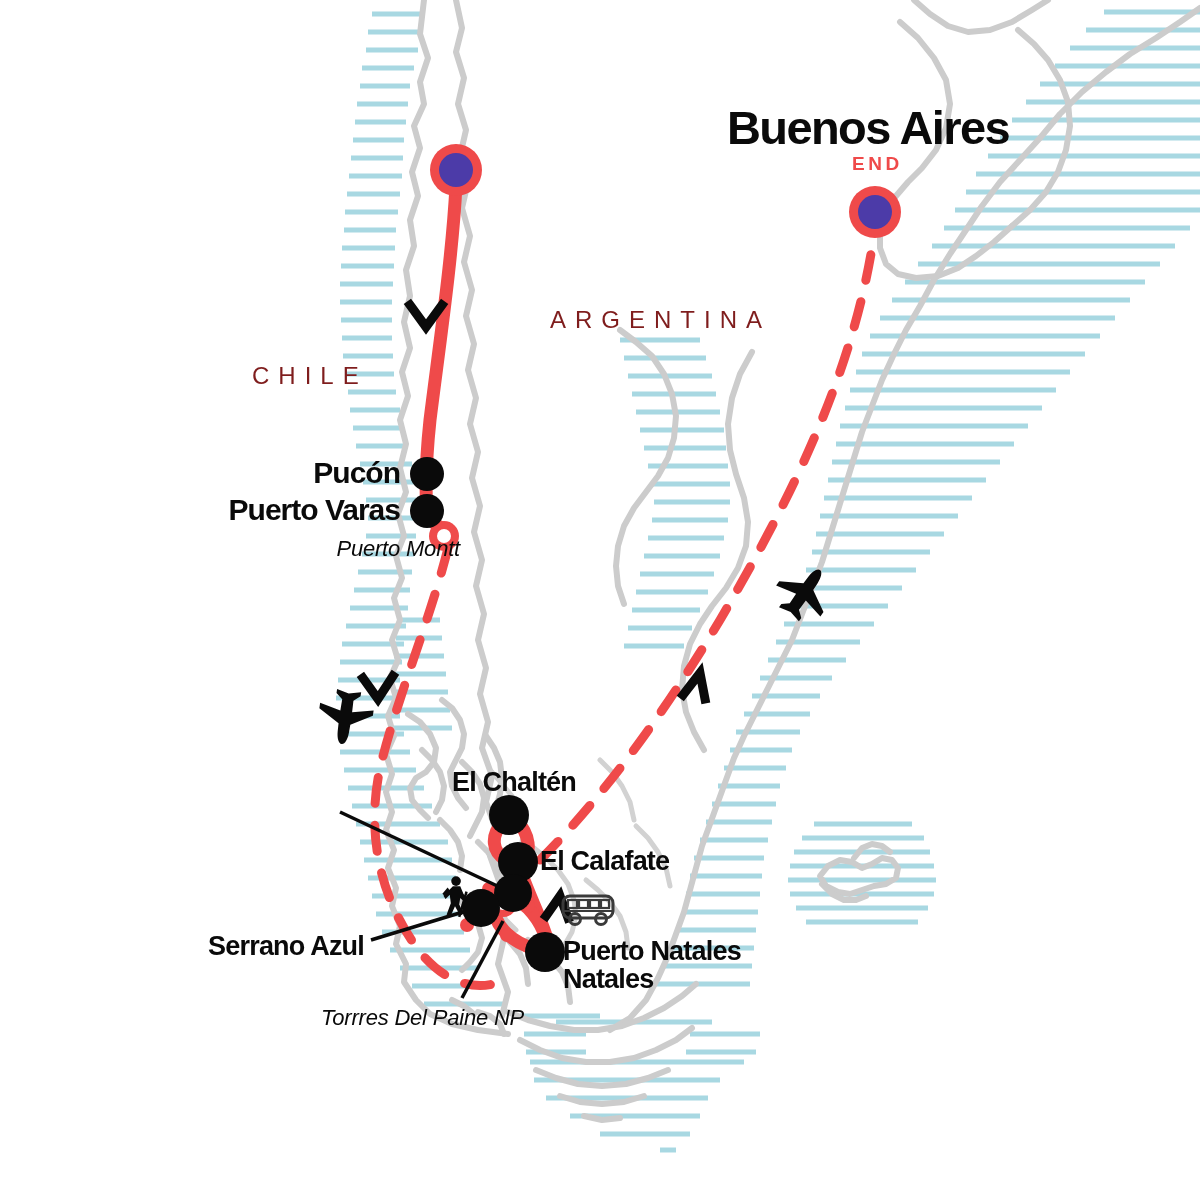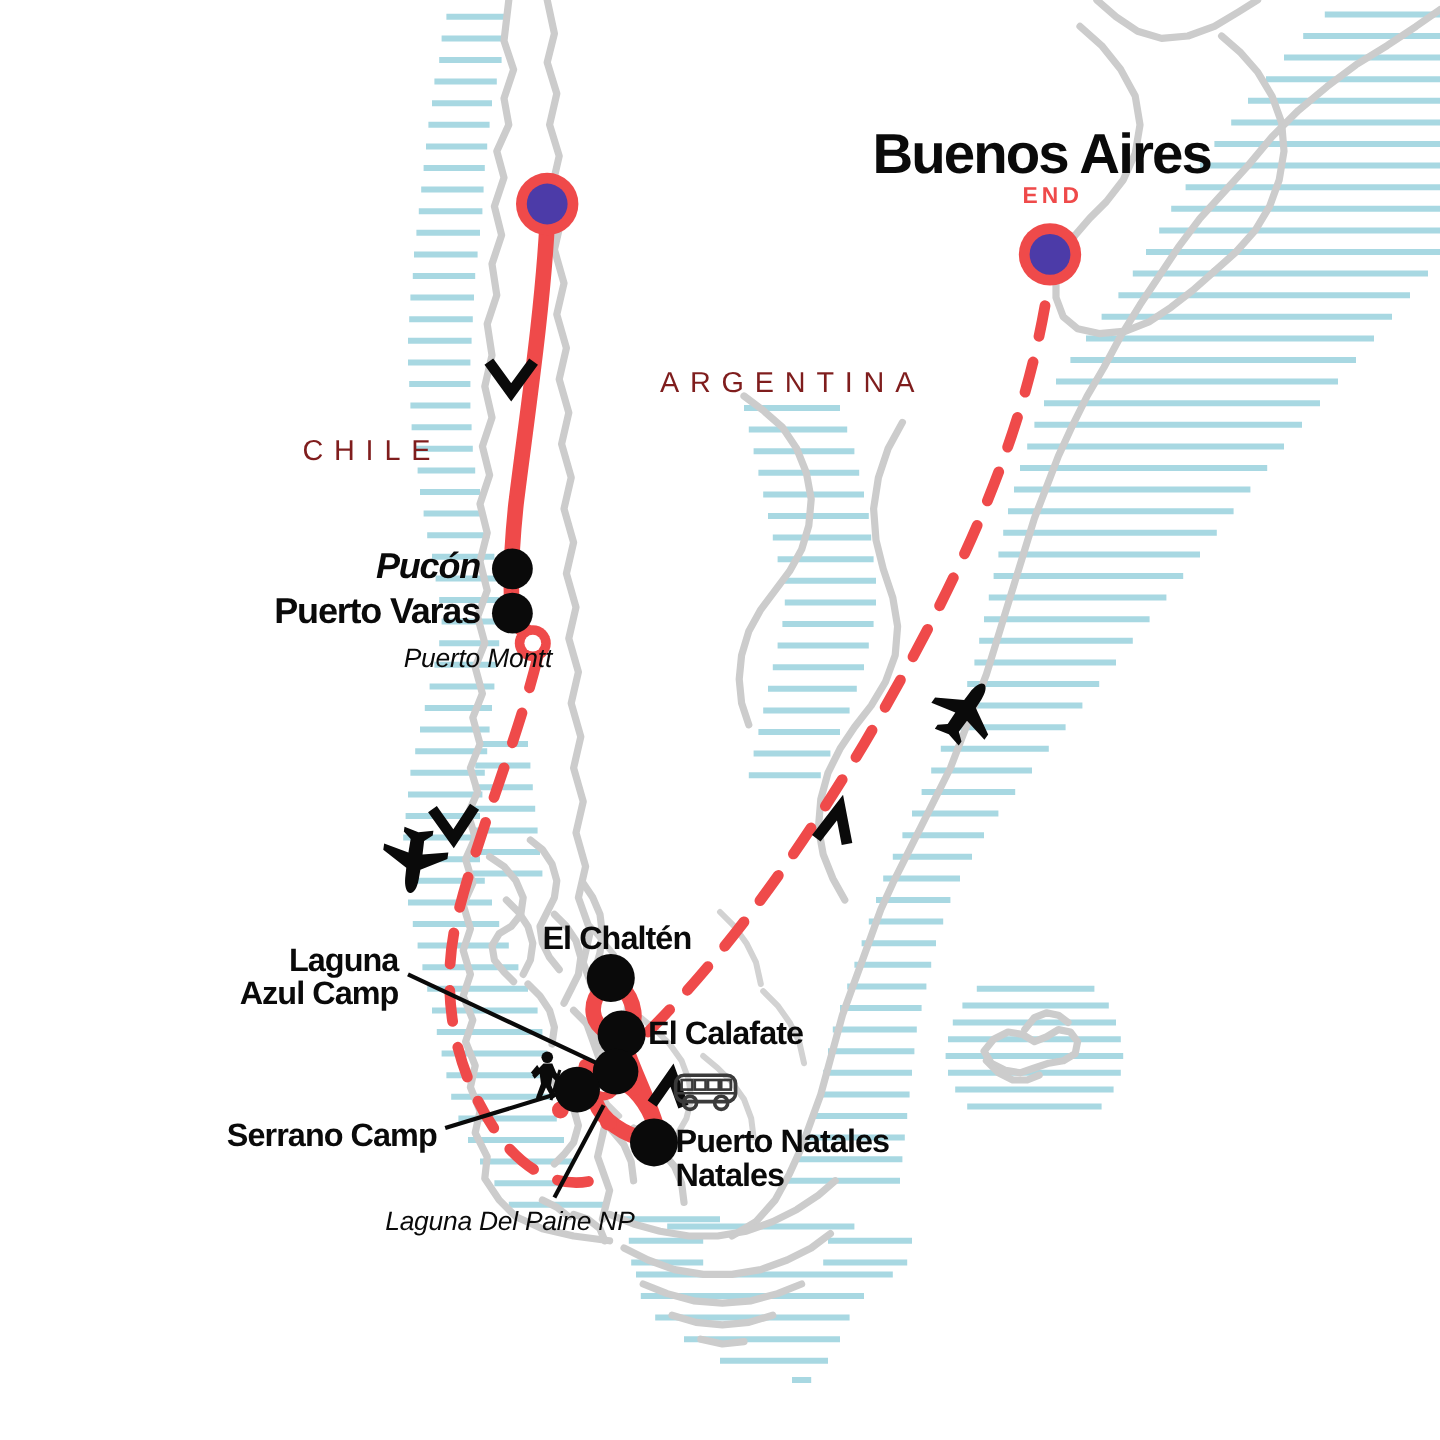--- a/index.html
+++ b/index.html
@@ -424,38 +424,34 @@
                L0,6 L-4,15 L-8,14 L-4,3 L-5,-5 L-9,-1 L-11,-4 Z"></path>
       <path fill="#0a0a0a" d="M-7,-12 L-12,-6 L-10,-4 L-5,-9 Z"></path>
       <line x1="11" y1="-8" x2="4" y2="16" stroke="#0a0a0a" stroke-width="2.4"></line>
     </g>
   </svg>
 
 
   <div class="lbl lbl-city-xl" style="left:727px; top:104px;">Buenos Aires</div>
   <div class="lbl-sub" style="left:852px; top:153px;">END</div>
 
-  <div class="lbl lbl-city-lg lbl-right" style="left:0px; top:458px; width:400px;font-style:italic;">Pucón</div>
+  <div class="lbl lbl-city-lg lbl-right" style="left:0px; top:458px; width:400px;">Pucón</div>
   <div class="lbl lbl-city-lg lbl-right" style="left:0px; top:495px; width:400px;">Puerto Varas</div>
 
   <div class="lbl-italic lbl-right" style="left:0px; top:536px; width:430px;">Puerto Montt</div>
 
   <div class="lbl lbl-city-md" style="left:452px; top:769px;">El Chaltén</div>
   <div class="lbl lbl-city-md" style="left:540px; top:848px;">El Calafate</div>
 
   <div class="lbl lbl-city-md" style="left:563px; top:938px;">
     <div>Puerto Natales</div>
     <div>Natales</div>
   </div>
 
-  <div class="lbl lbl-city-md lbl-right" style="left:0px; top:787px; width:332px;">
-    <div>Laguna</div>
-    <div>Azul Camp</div>
-  </div>
-
-  <div class="lbl lbl-city-md lbl-right" style="left:0px; top:933px; width:364px;">Serrano Camp</div>
-
-  <div class="lbl-italic" style="left:291px; top:1005px;">Laguna Del Paine NP</div>
+
+  <div class="lbl lbl-city-md lbl-right" style="left:0px; top:933px; width:364px;">Serrano Azul</div>
+
+  <div class="lbl-italic" style="left:291px; top:1005px;">Torrres Del Paine NP</div>
 
   <div class="lbl-country" style="left:252px; top:362px;">CHILE</div>
   <div class="lbl-country" style="left:550px; top:306px;">ARGENTINA</div>
 
 </div>
 
 </body></html>

